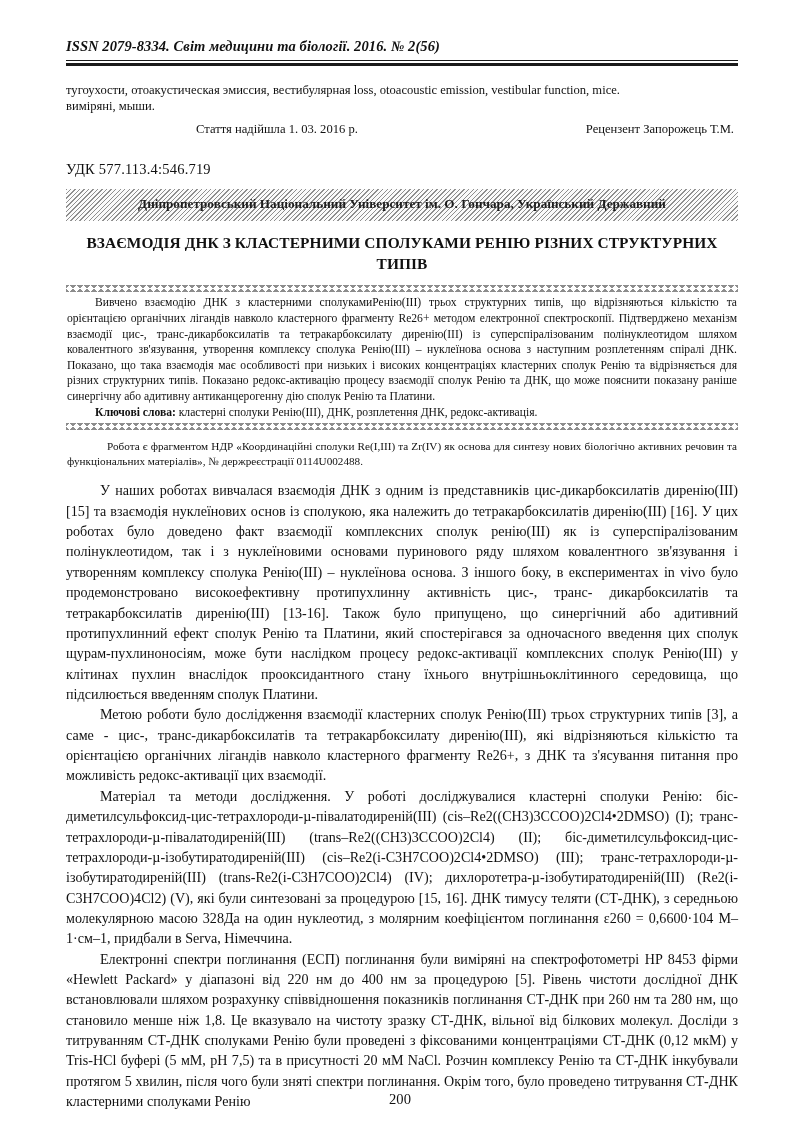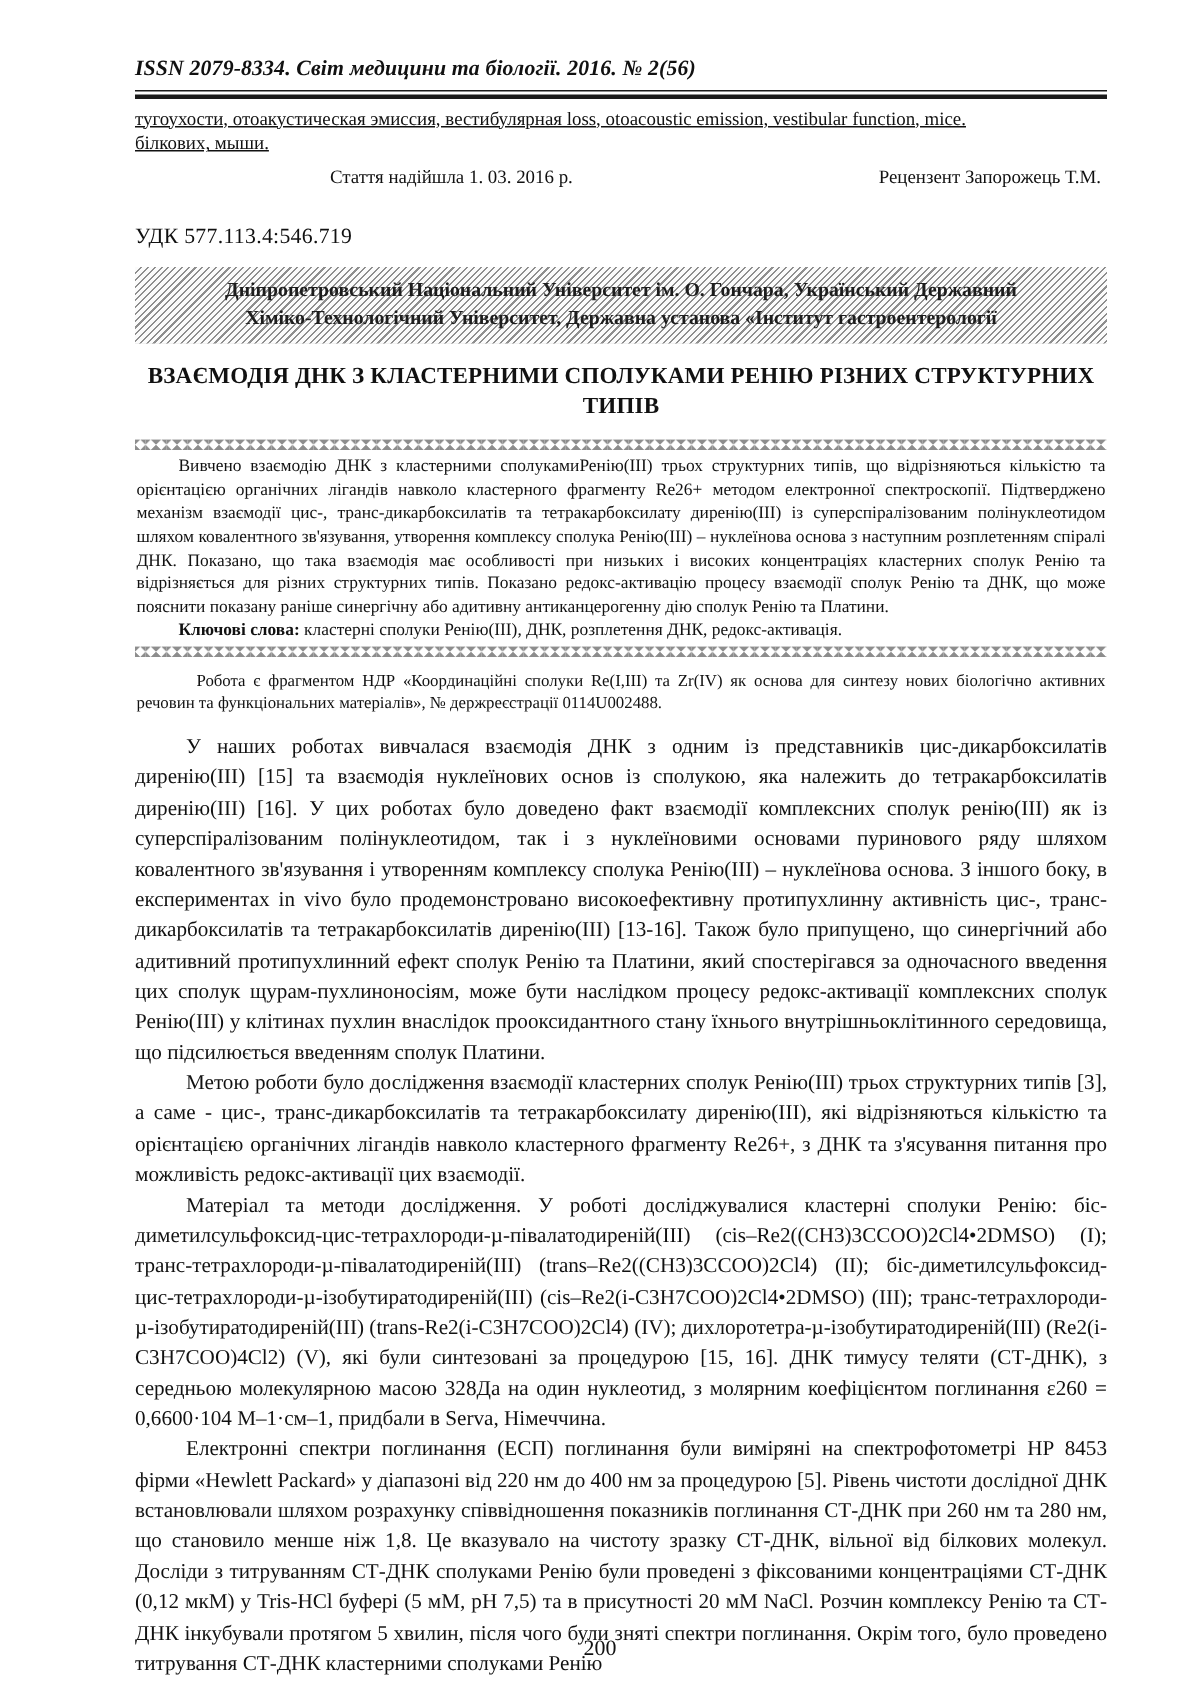--- a/index.html
+++ b/index.html
@@ -12,21 +12,21 @@
     height: 1132px;
     font-family: "Liberation Serif", "DejaVu Serif", serif;
     color: #111111;
     position: relative;
     overflow: hidden;
   }
   .page {
     width: 800px;
     height: 1132px;
     box-sizing: border-box;
-    padding: 38px 62px 0 90px;
+    padding: 38px 62px 0 66px;
     position: relative;
   }
 
   
   .running-head {
     font-size: 14.5px;
     font-style: italic;
     font-weight: bold;
     letter-spacing: .1px;
     padding-bottom: 3px;
@@ -39,26 +39,25 @@
   }
   .head-rule:after {
     content: "";
     display: block;
     height: 2.5px;
     background: #1a1a1a;
   }
 
   
   .kw-tail {
-    margin-top: 5px;
+    margin-top: 16px;
     font-size: 12.6px;
     line-height: 1.34;
     text-align: justify;
     text-justify: inter-word;
-    text-decoration: underline;
   }
   .kw-tail .last { display: block; text-align: left; }
 
   
   .meta-row {
     margin-top: 7px;
     display: flex;
     font-size: 12.6px;
     padding: 0 4px 0 130px;
   }
@@ -171,33 +170,32 @@
 
 <div class="page">
 
   <div class="running-head">
     <span>ISSN 2079-8334. Світ медицини та біології. 2016. № 2(56)</span>
   </div>
   <div class="head-rule"></div>
 
   <div class="kw-tail">
     <span>тугоухости,     отоакустическая     эмиссия,     вестибулярная     loss, otoacoustic emission, vestibular function, mice.</span>
-    <span class="last">білкових, мыши.</span>
+    <span class="last">виміряні, мыши.</span>
   </div>
 
   <div class="meta-row">
     <span class="submitted">Стаття надійшла 1. 03. 2016 р.</span>
     <span class="reviewer">Рецензент Запорожець Т.М.</span>
   </div>
 
   <div class="udc">УДК 577.113.4:546.719</div>
 
   <div class="authors-block">
     <span class="line">Дніпропетровський Національний Університет ім. О. Гончара, Український Державний</span>
-    <span class="line">Хіміко-Технологічний Університет, Державна установа «Інститут гастроентерології</span>
   </div>
 
   <div class="article-title">ВЗАЄМОДІЯ ДНК З КЛАСТЕРНИМИ СПОЛУКАМИ РЕНІЮ РІЗНИХ СТРУКТУРНИХ ТИПІВ</div>
 
   <div class="zigzag top"></div>
   <div class="abstract">
     <p>Вивчено взаємодію ДНК з кластерними сполукамиРенію(III) трьох структурних типів, що відрізняються кількістю та орієнтацією органічних лігандів навколо кластерного фрагменту Re26+ методом електронної спектроскопії. Підтверджено механізм взаємодії цис-, транс-дикарбоксилатів та тетракарбоксилату диренію(III) із суперспіралізованим полінуклеотидом шляхом ковалентного зв'язування, утворення комплексу сполука Ренію(III) – нуклеїнова основа з наступним розплетенням спіралі ДНК. Показано, що така взаємодія має особливості при низьких і високих концентраціях кластерних сполук Ренію та відрізняється для різних структурних типів. Показано редокс-активацію процесу взаємодії сполук Ренію та ДНК, що може пояснити показану раніше синергічну або адитивну антиканцерогенну дію сполук Ренію та Платини.</p>
     <p><span class="kw-label">Ключові слова:</span><span> кластерні сполуки Ренію(III), ДНК, розплетення ДНК, редокс-активація.</span></p>
   </div>
   <div class="zigzag bottom"></div>

